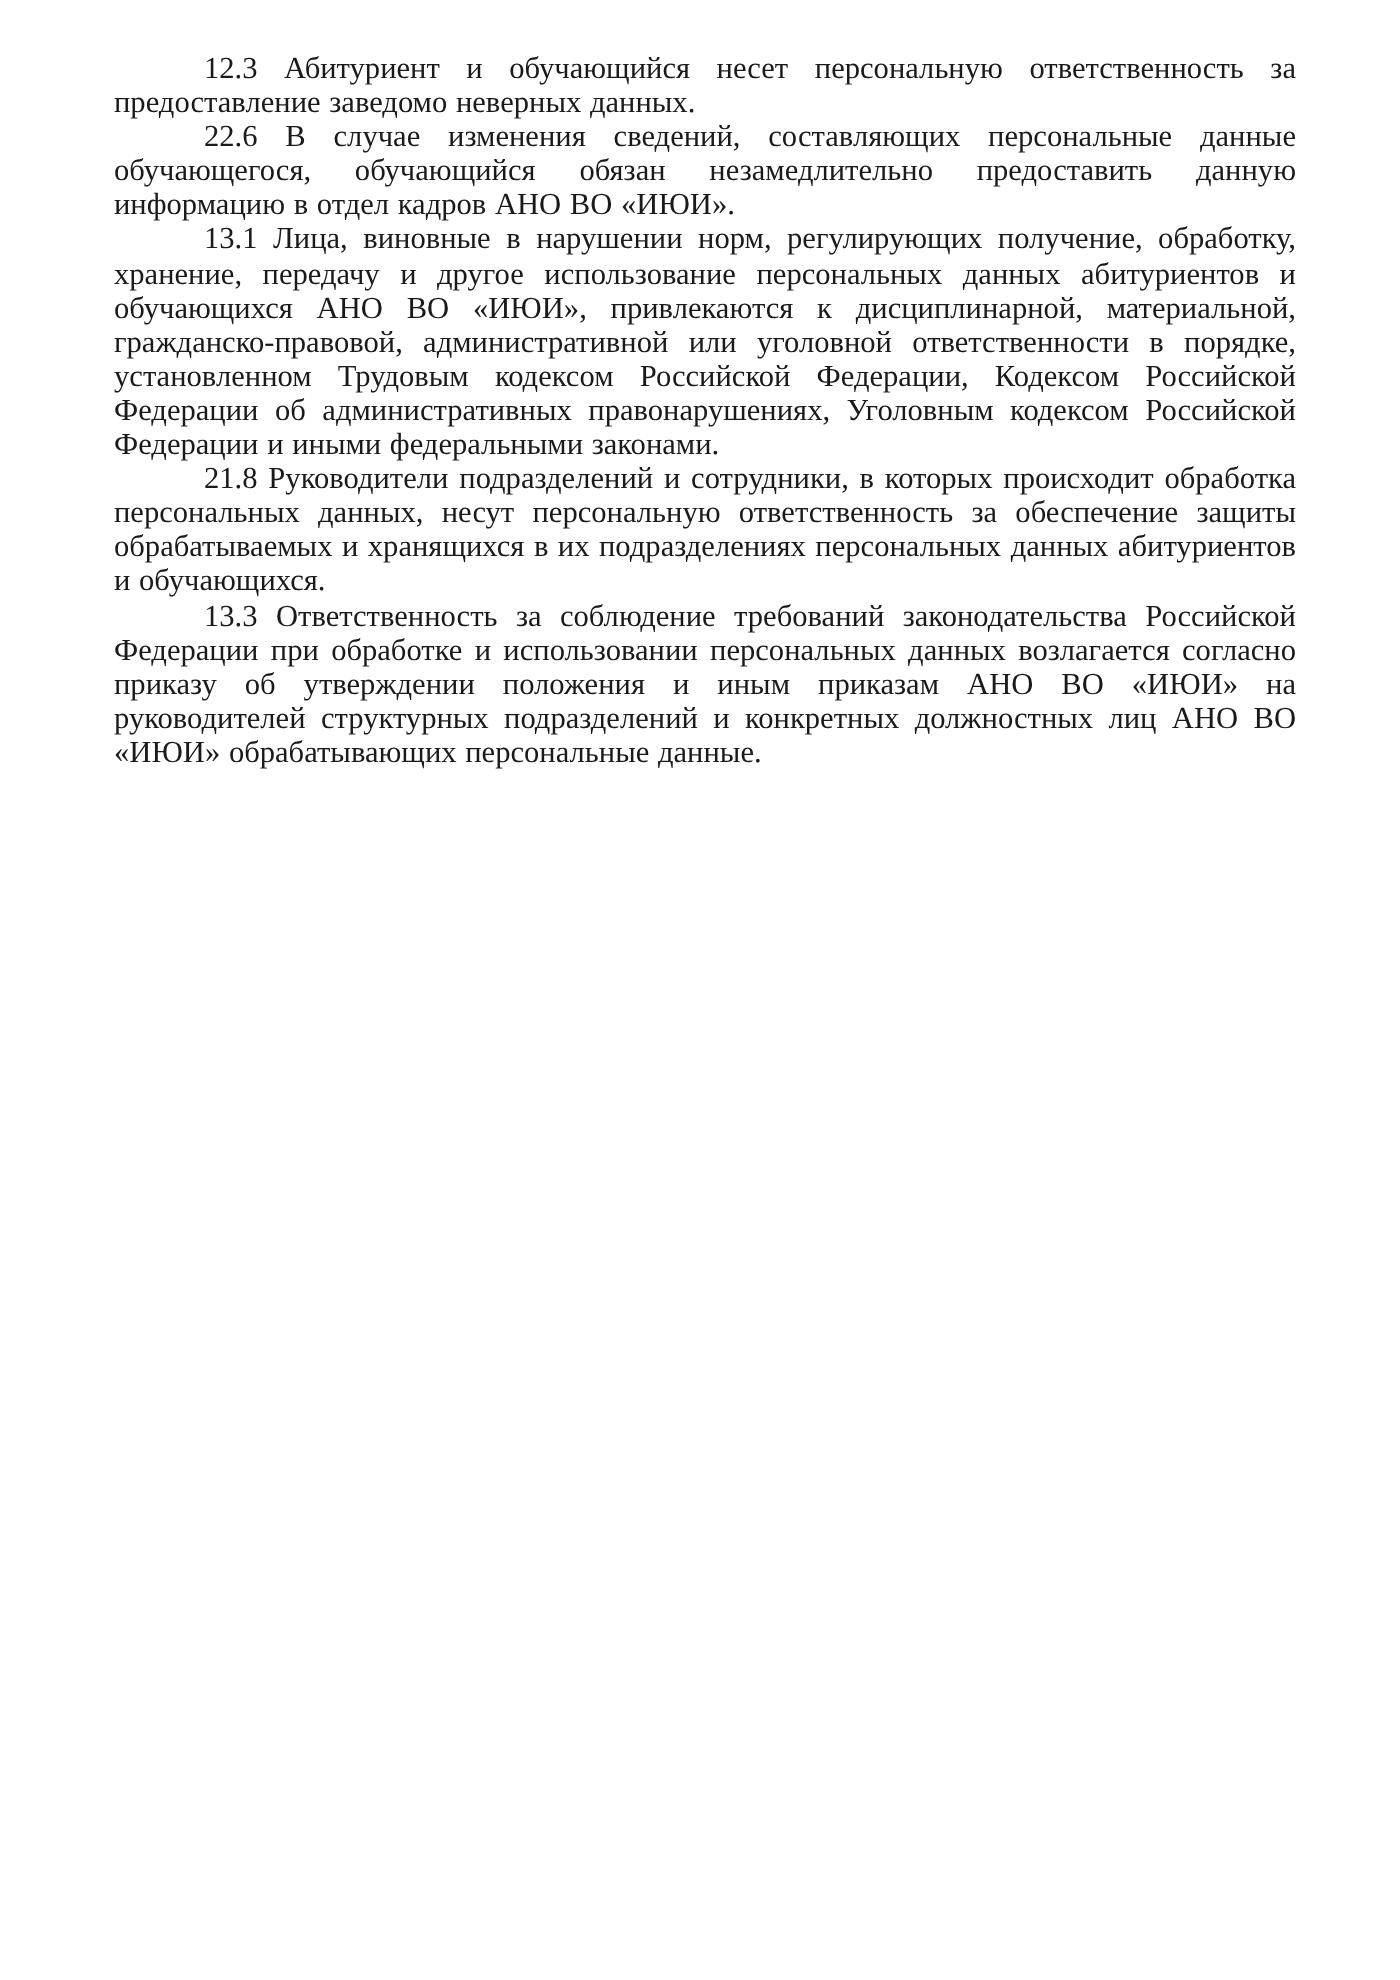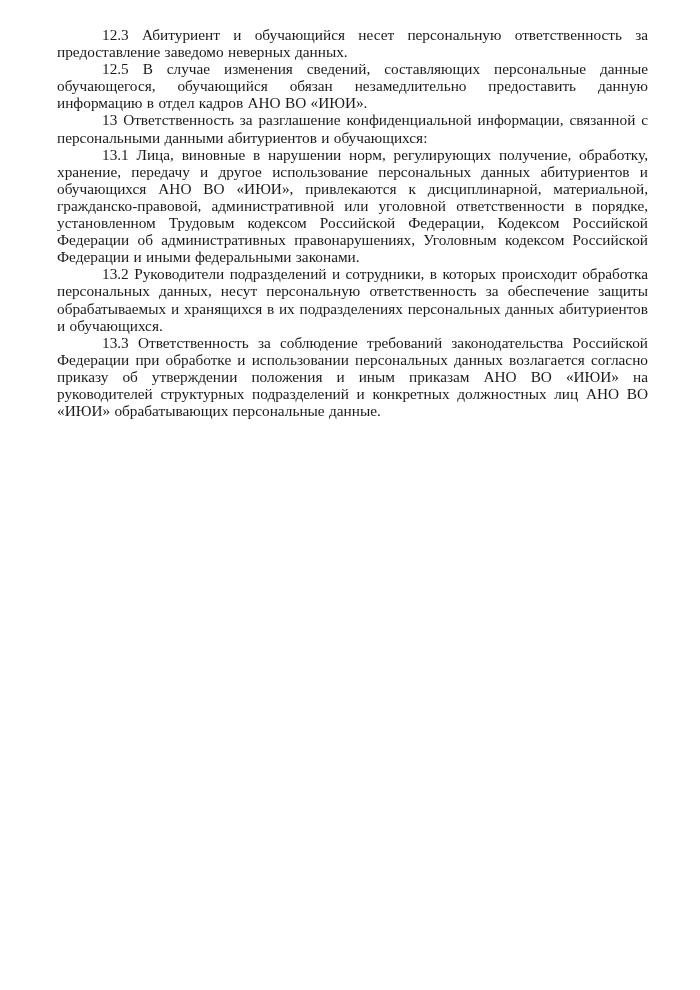--- a/index.html
+++ b/index.html
@@ -31,19 +31,18 @@
     text-indent: 45px;
     word-spacing: 0.5px;
   }
 </style>
 </head>
 <body>
 
 <div class="page">
   <div class="text-block">
     <p>12.3 Абитуриент и обучающийся несет персональную ответственность за предоставление заведомо неверных данных.</p>
-    <p>12.5 В случае изменения сведений, составляющих персональные данные обучающегося, обучающийся обязан незамедлительно предоставить данную информацию в отдел кадров АНО ВО «ИЮИ».</p>
-    <p>13 Ответственность за разглашение конфиденциальной информации, связанной с персональными данными абитуриентов и обучающихся:</p>
+    <p>22.6 В случае изменения сведений, составляющих персональные данные обучающегося, обучающийся обязан незамедлительно предоставить данную информацию в отдел кадров АНО ВО «ИЮИ».</p>
     <p>13.1 Лица, виновные в нарушении норм, регулирующих получение, обработку, хранение, передачу и другое использование персональных данных абитуриентов и обучающихся АНО ВО «ИЮИ», привлекаются к дисциплинарной, материальной, гражданско-правовой, административной или уголовной ответственности в порядке, установленном Трудовым кодексом Российской Федерации, Кодексом Российской Федерации об административных правонарушениях, Уголовным кодексом Российской Федерации и иными федеральными законами.</p>
-    <p>13.2 Руководители подразделений и сотрудники, в которых происходит обработка персональных данных, несут персональную ответственность за обеспечение защиты обрабатываемых и хранящихся в их подразделениях персональных данных абитуриентов и обучающихся.</p>
+    <p>21.8 Руководители подразделений и сотрудники, в которых происходит обработка персональных данных, несут персональную ответственность за обеспечение защиты обрабатываемых и хранящихся в их подразделениях персональных данных абитуриентов и обучающихся.</p>
     <p>13.3 Ответственность за соблюдение требований законодательства Российской Федерации при обработке и использовании персональных данных возлагается согласно приказу об утверждении положения и иным приказам  АНО ВО «ИЮИ» на руководителей структурных подразделений и конкретных должностных лиц АНО ВО «ИЮИ» обрабатывающих персональные данные.</p>
   </div>
 </div>
 
 </body></html>

